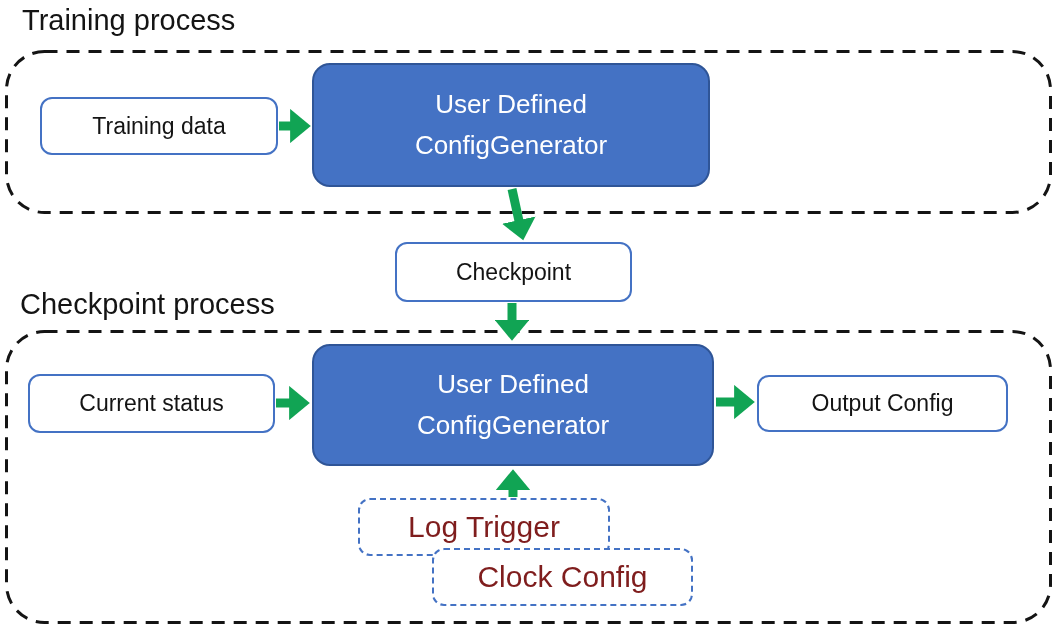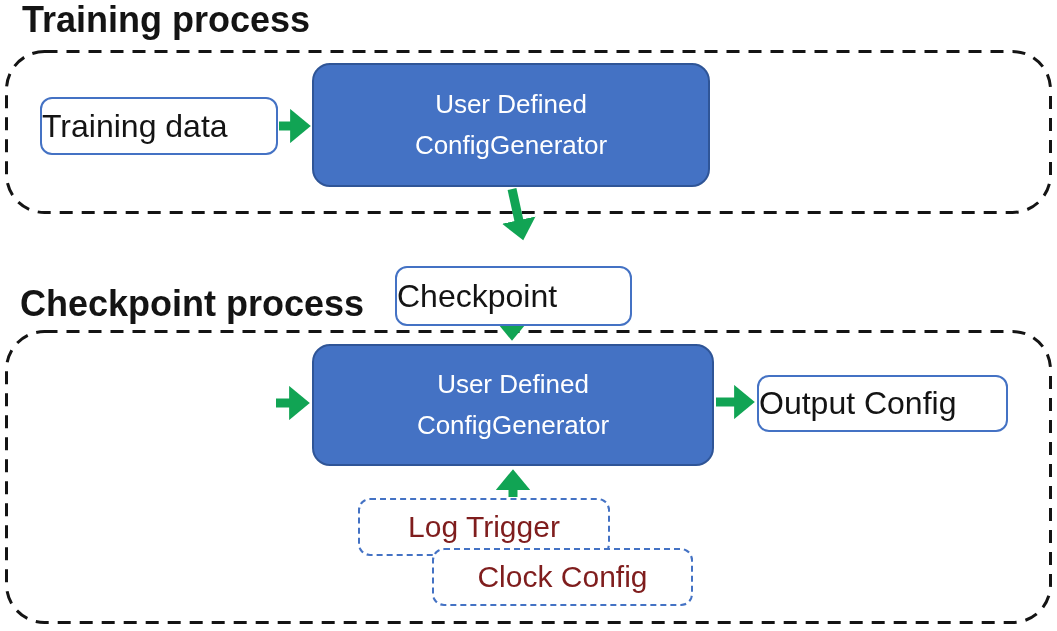--- a/index.html
+++ b/index.html
@@ -16,36 +16,36 @@
     overflow: hidden;
   }
   .underlay {
     position: absolute;
     left: 0;
     top: 0;
     z-index: 0;
   }
   .section-label {
     position: absolute;
-    font-size: 36px;
+    font-size: 29px;
     line-height: 36px;
     color: #141414;
     white-space: nowrap;
     z-index: 2;
-    font-weight: bold;
   }
   .io-box {
     position: absolute;
     box-sizing: border-box;
     background: #ffffff;
     border: 2px solid #4472C4;
     border-radius: 12px;
     display: flex;
     align-items: center;
-    font-size: 32px;
+    justify-content: center;
+    font-size: 23px;
     color: #141414;
     white-space: nowrap;
     z-index: 2;
   }
   .process-box {
     position: absolute;
     box-sizing: border-box;
     background: #4472C4;
     border: 2px solid #2F5597;
     border-radius: 18px;
@@ -67,21 +67,21 @@
     border-radius: 12px;
     display: flex;
     align-items: center;
     justify-content: center;
     font-size: 30px;
     color: #7f1d1d;
     white-space: nowrap;
   }
   #box-training-data   { left: 40px;  top: 97px;  width: 238px; height: 58px; }
   #box-gen-training    { left: 312px; top: 63px;  width: 398px; height: 124px; }
-  #box-checkpoint      { left: 395px; top: 242px; width: 237px; height: 60px; margin-top: 24px; }
+  #box-checkpoint      { left: 395px; top: 242px; width: 237px; height: 60px; }
   #box-current-status  { left: 28px;  top: 374px; width: 247px; height: 59px; }
   #box-gen-inference   { left: 312px; top: 344px; width: 402px; height: 122px; }
   #box-output-config   { left: 757px; top: 375px; width: 251px; height: 57px; }
   #box-log-trigger     { left: 358px; top: 498px; width: 252px; height: 58px; z-index: 3; }
   #box-clock-trigger   { left: 432px; top: 548px; width: 261px; height: 58px; z-index: 4; }
   #label-training      { left: 22px;  top: 2px; }
   #label-inference     { left: 20px;  top: 286px; }
 </style>
 </head>
 <body>
@@ -118,20 +118,23 @@
     <span>User Defined</span>
     <span>ConfigGenerator</span>
   </div>
 
   <div class="io-box" id="box-checkpoint">
     <span>Checkpoint</span>
   </div>
 
   <div class="section-label" id="label-inference">Checkpoint process</div>
 
+  <div class="io-box" id="box-current-status">
+    <span>Current status</span>
+  </div>
 
   <div class="process-box" id="box-gen-inference">
     <span>User Defined</span>
     <span>ConfigGenerator</span>
   </div>
 
   <div class="io-box" id="box-output-config">
     <span>Output Config</span>
   </div>
 

